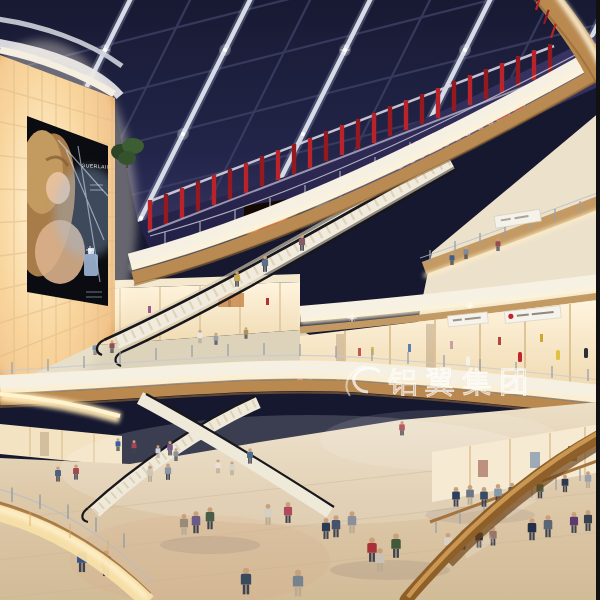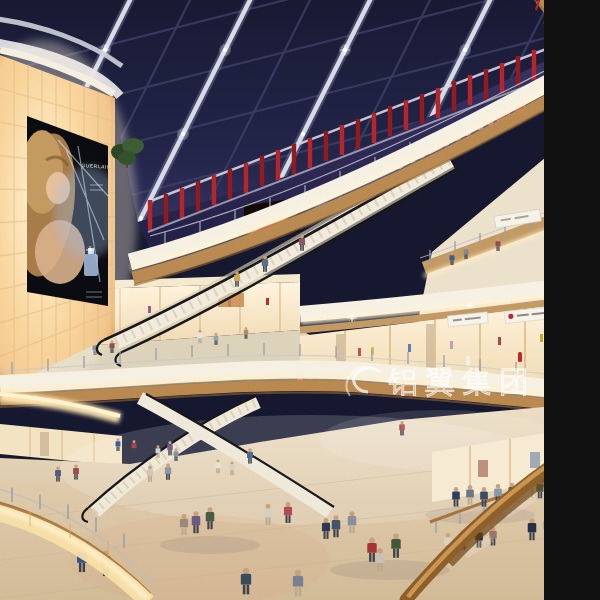--- a/index.html
+++ b/index.html
@@ -1,16 +1,16 @@
 <!DOCTYPE html>
 <html><head>
 <meta charset="utf-8">
 <style>
   html,body{margin:0;padding:0;background:#111;}
-  .stage{width:544px;height:600px;overflow:hidden;position:relative;
+  .stage{width:596px;height:600px;overflow:hidden;position:relative;
          font-family:"Liberation Sans", sans-serif;}
   svg{display:block;}
   text{user-select:none;}
 </style>
 </head>
 <body>
 
 <div class="stage">
 <svg width="600" height="600" viewBox="0 0 600 600">
   <defs>

